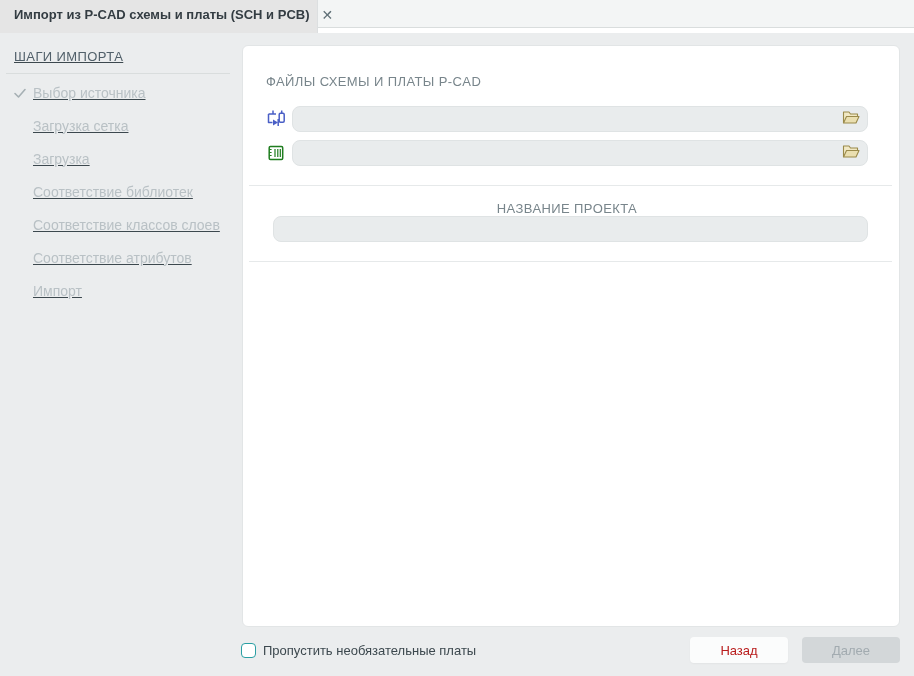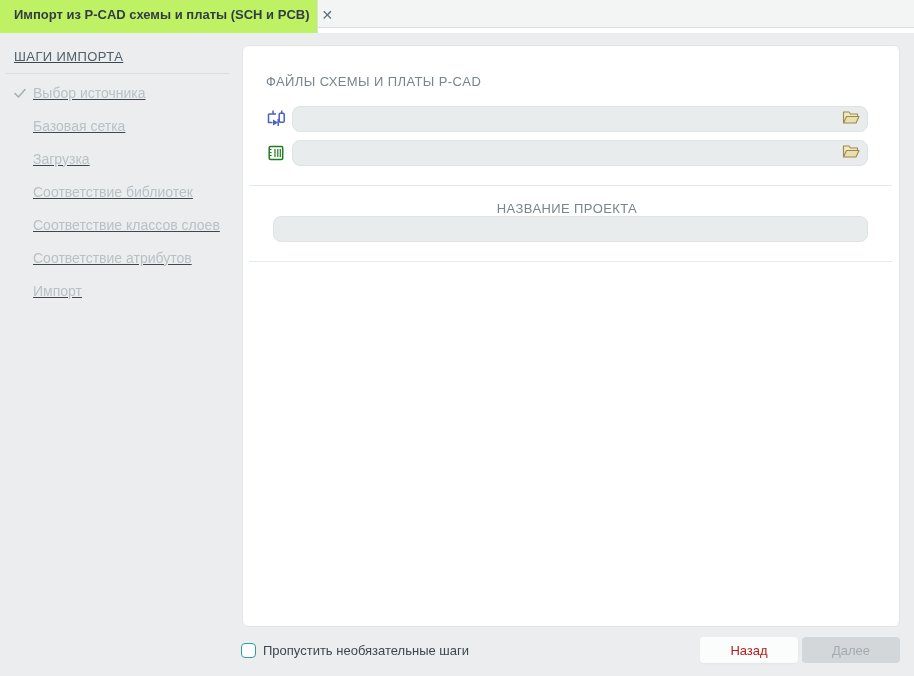--- a/index.html
+++ b/index.html
@@ -13,21 +13,21 @@
   }
 
   
   .tabbar { position: absolute; left: 0; top: 0; width: 914px; height: 33px; background: #ffffff; }
   .tabbar-rest {
     position: absolute; left: 318px; top: 0; right: 0; height: 28px;
     background: #f3f5f5; border-bottom: 1px solid #d9dddd;
   }
   .tab-active {
     position: absolute; left: 0; top: 0; width: 318px; height: 33px;
-    background: #bef264; border-right: 1px solid #dcdfe0;
+    background: #e5e5e5; border-right: 1px solid #dcdfe0;
     display: flex; align-items: center; padding: 0 10px 4px 14px;
   }
   .tab-title { font-weight: bold; font-size: 13px; color: #333c42; white-space: nowrap; }
   .tab-close {
     margin-left: 12px; width: 18px; height: 18px; display: flex; align-items: center; justify-content: center;
     color: #5f6f76; font-size: 14px; cursor: pointer; line-height: 1;
   }
 
   
   .content { position: absolute; left: 0; top: 33px; width: 914px; height: 643px; background: #ebedee; }
@@ -87,21 +87,21 @@
     appearance: none; -webkit-appearance: none;
     width: 15px; height: 15px; border: 1px solid #2a9fa3; border-radius: 4px;
     background: #ffffff; cursor: pointer; margin: 0;
   }
   .skip-label { margin-left: 7px; font-size: 13px; color: #3c484e; cursor: pointer; }
   .btn {
     width: 98px; height: 26px; border: none; border-radius: 4px;
     font-family: "Liberation Sans", sans-serif; font-size: 13px; cursor: default;
   }
   .btn-back { background: #fbfcfc; color: #b91c1c; box-shadow: 0 1px 2px rgba(0,0,0,0.04); }
-  .btn-next { background: #d3d7d9; color: #a2abb0; margin-left: 4px; }
+  .btn-next { background: #d3d7d9; color: #a2abb0; margin-left: 14px; }
 </style>
 </head>
 <body>
 
 <div class="tabbar">
   <div class="tabbar-rest"></div>
   <div class="tab-active">
     <span class="tab-title">Импорт из P-CAD схемы и платы (SCH и PCB)</span>
     <span class="tab-close">✕</span>
   </div>
@@ -115,21 +115,21 @@
     <div class="steps">
       <div class="step">
         <span class="check">
           <svg width="16" height="16" viewBox="0 0 16 16" fill="none">
             <path d="M3 8.5 L6.5 12 L13 4.5" stroke="#a6b0b4" stroke-width="1.6" stroke-linecap="round" stroke-linejoin="round"></path>
           </svg>
         </span>
         <span>Выбор источника</span>
       </div>
       <div class="step">
-        <span>Базовая сетка</span>
+        <span>Загрузка сетка</span>
       </div>
       <div class="step">
         <span>Загрузка</span>
       </div>
       <div class="step">
         <span>Соответствие библиотек</span>
       </div>
       <div class="step">
         <span>Соответствие классов слоев</span>
       </div>
@@ -201,19 +201,19 @@
       </div>
     </div>
 
     <div class="divider"></div>
 
   </div>
 
   <div class="footer">
     <div class="skip-wrap">
       <input type="checkbox" class="skip-checkbox" style="">
-      <label class="skip-label">Пропустить необязательные шаги</label>
+      <label class="skip-label">Пропустить необязательные платы</label>
     </div>
     <button class="btn btn-back">Назад</button>
     <button class="btn btn-next">Далее</button>
   </div>
 
 </div>
 
 </body></html>

